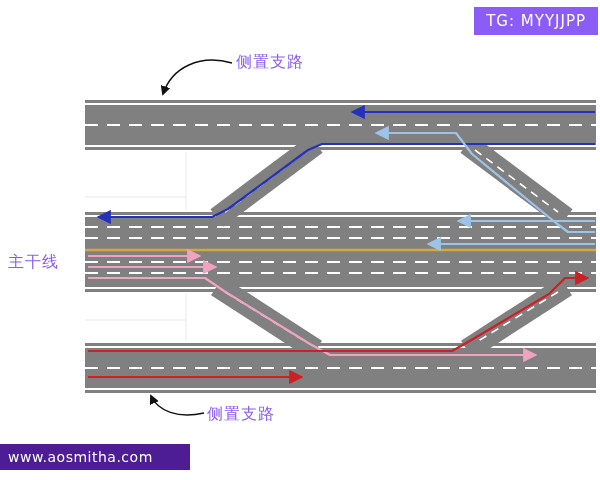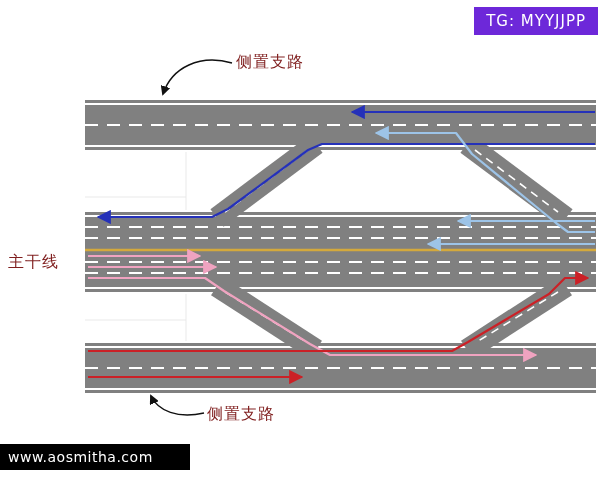--- a/index.html
+++ b/index.html
@@ -2,33 +2,33 @@
 <html><head>
 <meta charset="utf-8">
 <style>
   html,body{margin:0;padding:0;background:#ffffff;}
   #stage{
     position:relative;width:600px;height:480px;background:#ffffff;overflow:hidden;
     font-family:"DejaVu Sans","Liberation Sans",sans-serif;
   }
   #stage svg{position:absolute;left:0;top:0;}
   .diagram-label{
-    position:absolute;color:#7f1d1d;font-size:16px;letter-spacing:1px;
+    position:absolute;color:#8b5cf6;font-size:16px;letter-spacing:1px;
     font-family:"DejaVu Serif","Liberation Serif",serif;white-space:nowrap;
   }
   .lbl-top{left:236px;top:52px;}
   .lbl-bottom{left:207px;top:404px;}
   .lbl-main{left:8px;top:252px;}
   .wm-top{
-    position:absolute;right:2px;top:7px;background:#6d28d9;color:#fff;
+    position:absolute;right:2px;top:7px;background:#8b5cf6;color:#fff;
     font-size:15px;padding:5px 12px;letter-spacing:1px;
   }
   .wm-bottom{
     position:absolute;left:0;top:444px;width:182px;height:26px;line-height:26px;
-    background:#000000;color:#fff;font-size:14px;padding-left:8px;letter-spacing:0.5px;
+    background:#4c1d95;color:#fff;font-size:14px;padding-left:8px;letter-spacing:0.5px;
   }
 </style>
 </head>
 <body>
 
 <div id="stage">
 
   <svg width="600" height="480" viewBox="0 0 600 480">
     <defs>
       <marker id="mk-navy" viewBox="0 0 10 10" refX="9" refY="5" markerWidth="6.5" markerHeight="6.5" orient="auto">

